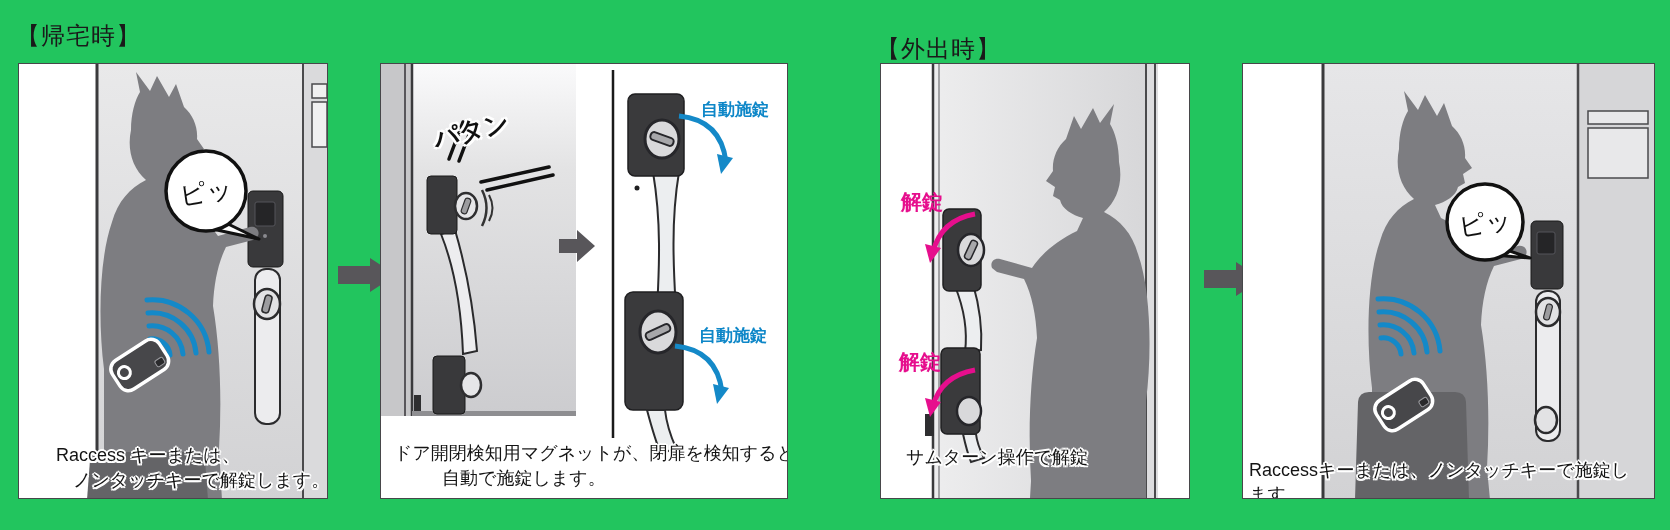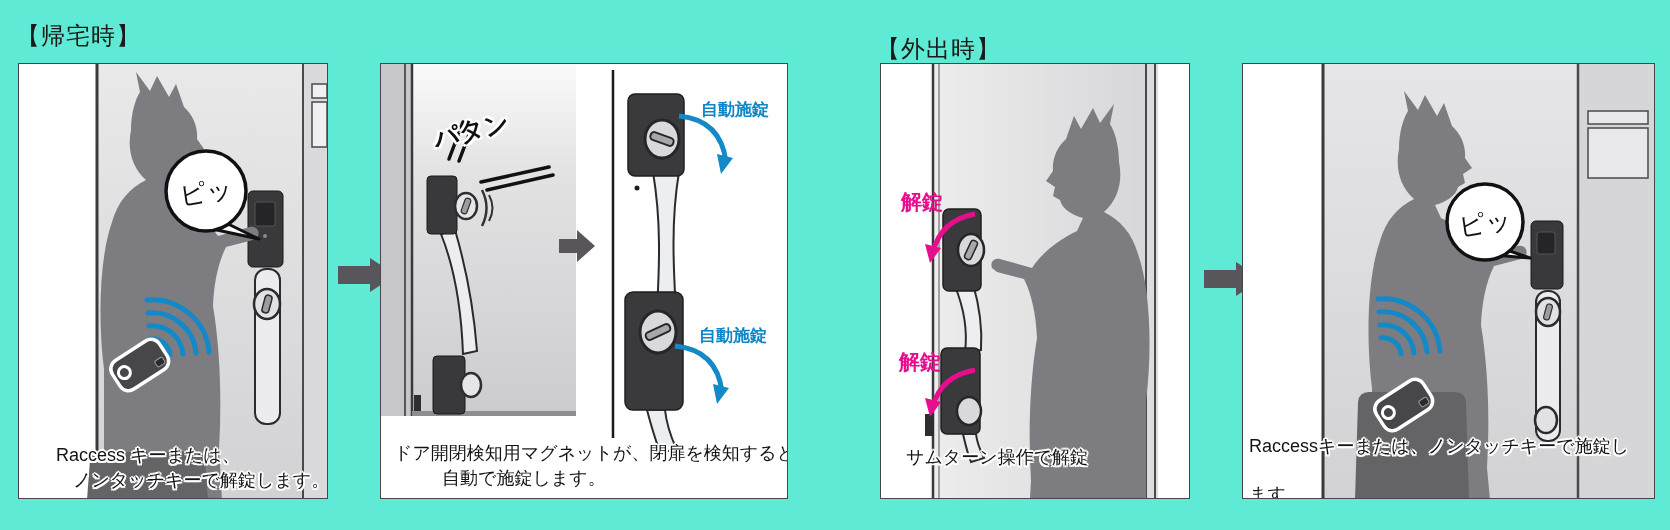--- a/index.html
+++ b/index.html
@@ -1,16 +1,16 @@
 <!DOCTYPE html>
 <html><head>
 <meta charset="utf-8">
 <style>
   html,body{margin:0;padding:0;background:#fff;font-family:"Liberation Sans",sans-serif;}
-  .stage{position:relative;width:1670px;height:530px;background:#5eead4;overflow:hidden;}
+  .stage{position:relative;width:1670px;height:530px;background:#22c55e;overflow:hidden;}
   .section-title{position:absolute;font-size:24px;color:#1a1a1a;letter-spacing:1px;white-space:nowrap;}
   .panel{position:absolute;top:63px;height:436px;background:#fff;border:1.5px solid #47474a;box-sizing:border-box;overflow:hidden;}
   .panel svg.scene{position:absolute;left:0;top:0;}
   .caption{position:absolute;font-size:18px;line-height:25px;color:#141414;white-space:nowrap;
     text-shadow:-1.5px -1.5px 0 #fff,1.5px -1.5px 0 #fff,-1.5px 1.5px 0 #fff,1.5px 1.5px 0 #fff,0 -1.8px 0 #fff,0 1.8px 0 #fff,-1.8px 0 0 #fff,1.8px 0 0 #fff;}
   .label-blue{position:absolute;color:#0e87c8;font-size:17px;font-weight:600;white-space:nowrap;font-family:Liberation Serif, serif;}
   .label-pink{position:absolute;color:#e60e8d;font-size:21px;font-weight:700;white-space:nowrap;}
   .sound{position:absolute;font-size:25px;font-weight:600;color:#111;transform:rotate(-13deg);white-space:nowrap;
     text-shadow:-2px -2px 0 #fff,2px -2px 0 #fff,-2px 2px 0 #fff,2px 2px 0 #fff,0 -2px 0 #fff,0 2px 0 #fff,-2px 0 0 #fff,2px 0 0 #fff;}
   .next-arrow{position:absolute;}
@@ -244,17 +244,17 @@
         <rect x="0" y="0" width="56" height="34" rx="10" fill="#47474a" stroke="#ffffff" stroke-width="3.5"></rect>
         <circle cx="11" cy="15" r="6" fill="#47474a" stroke="#ffffff" stroke-width="3"></circle>
         <rect x="42" y="22" width="9" height="7" rx="2" fill="#2a2a2c" stroke="#9a9a9e" stroke-width="1"></rect>
       </g>
       <g>
         <polygon points="258,184 287,194 251,191" fill="#ffffff" stroke="#111111" stroke-width="3" stroke-linejoin="round"></polygon>
         <circle cx="242" cy="158" r="38" fill="#ffffff" stroke="#111111" stroke-width="3.5"></circle>
         <text x="242" y="168" text-anchor="middle" font-size="26" fill="#111111" transform="rotate(-8 242 158)">ピッ</text>
       </g>
     </svg>
-    <div class="caption" style="left:6px;top:370px;">Raccessキーまたは、ノンタッチキーで施錠し</div>
+    <div class="caption" style="left:6px;top:394px;">Raccessキーまたは、ノンタッチキーで施錠し</div>
     <div class="caption" style="left:6px;top:418px;">ます。</div>
   </div>
 
 </div>
 
 </body></html>

